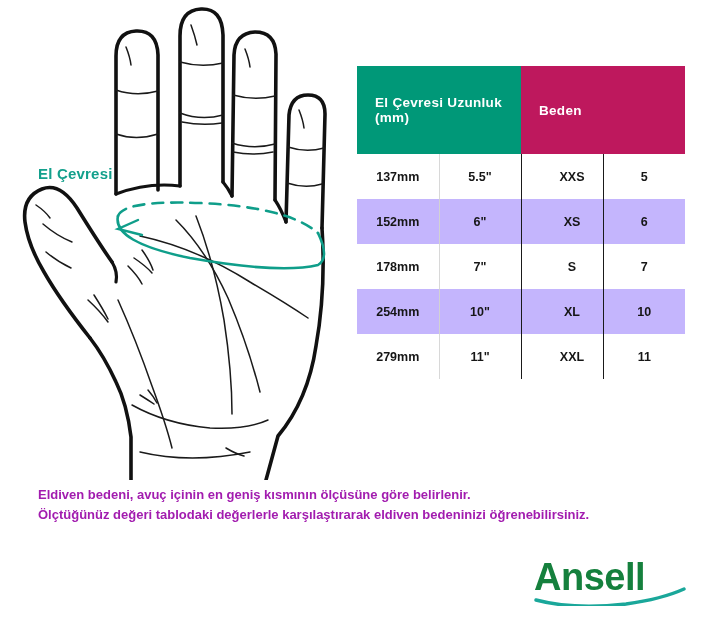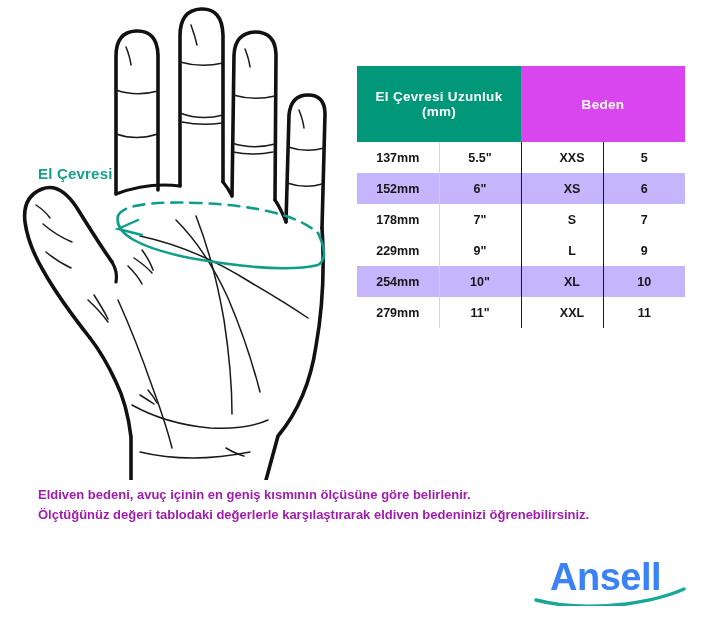--- a/index.html
+++ b/index.html
@@ -48,29 +48,29 @@
     border-collapse: collapse;
     width: 328px;
     table-layout: fixed;
   }
   #size-table th {
     height: 52px;
     color: #ffffff;
     font-size: 13.5px;
     font-weight: bold;
     letter-spacing: 0.3px;
-    text-align: center;
-    padding: 12px;
+    text-align: left;
+    padding: 18px;
     border: none;
   }
   th.hdr-green { background: #009878; }
-  th.hdr-blue  { background: #d946ef; }
+  th.hdr-blue  { background: #be185d; }
 
   #size-table td {
-    height: 31px;
+    height: 45px;
     font-size: 12.5px;
     font-weight: bold;
     color: #161616;
     text-align: center;
     padding: 0;
     border: none;
     background: #ffffff;
   }
   #size-table tbody tr.alt td { background: #c4b5fd; }
 
@@ -104,24 +104,23 @@
     top: 558px;
     width: 152px;
     height: 48px;
   }
   #ansell-wordmark {
     position: absolute;
     left: 0;
     top: 0;
     font-size: 38px;
     font-weight: bold;
-    color: #3b82f6;
+    color: #15803d;
     letter-spacing: -0.5px;
     line-height: 38px;
-    margin-left: 16px;
   }
 </style>
 </head>
 <body>
 
 <svg id="hand-illustration" viewBox="0 0 350 480" xmlns="http://www.w3.org/2000/svg">
   <g fill="none" stroke="#111111" stroke-width="3.6" stroke-linecap="round" stroke-linejoin="round">
 
     <path d="M116 194 L116 56 Q116 32 136 31 Q157 30 158 55 L158 190"></path>
 
@@ -221,26 +220,20 @@
           <td class="col-in">6"</td>
           <td class="col-size">XS</td>
           <td class="col-num">6</td>
         </tr>
         <tr>
           <td class="col-mm">178mm</td>
           <td class="col-in">7"</td>
           <td class="col-size">S</td>
           <td class="col-num">7</td>
         </tr>
-        <tr>
-          <td class="col-mm">229mm</td>
-          <td class="col-in">9"</td>
-          <td class="col-size">L</td>
-          <td class="col-num">9</td>
-        </tr>
         <tr class="alt">
           <td class="col-mm">254mm</td>
           <td class="col-in">10"</td>
           <td class="col-size">XL</td>
           <td class="col-num">10</td>
         </tr>
         <tr>
           <td class="col-mm">279mm</td>
           <td class="col-in">11"</td>
           <td class="col-size">XXL</td>

